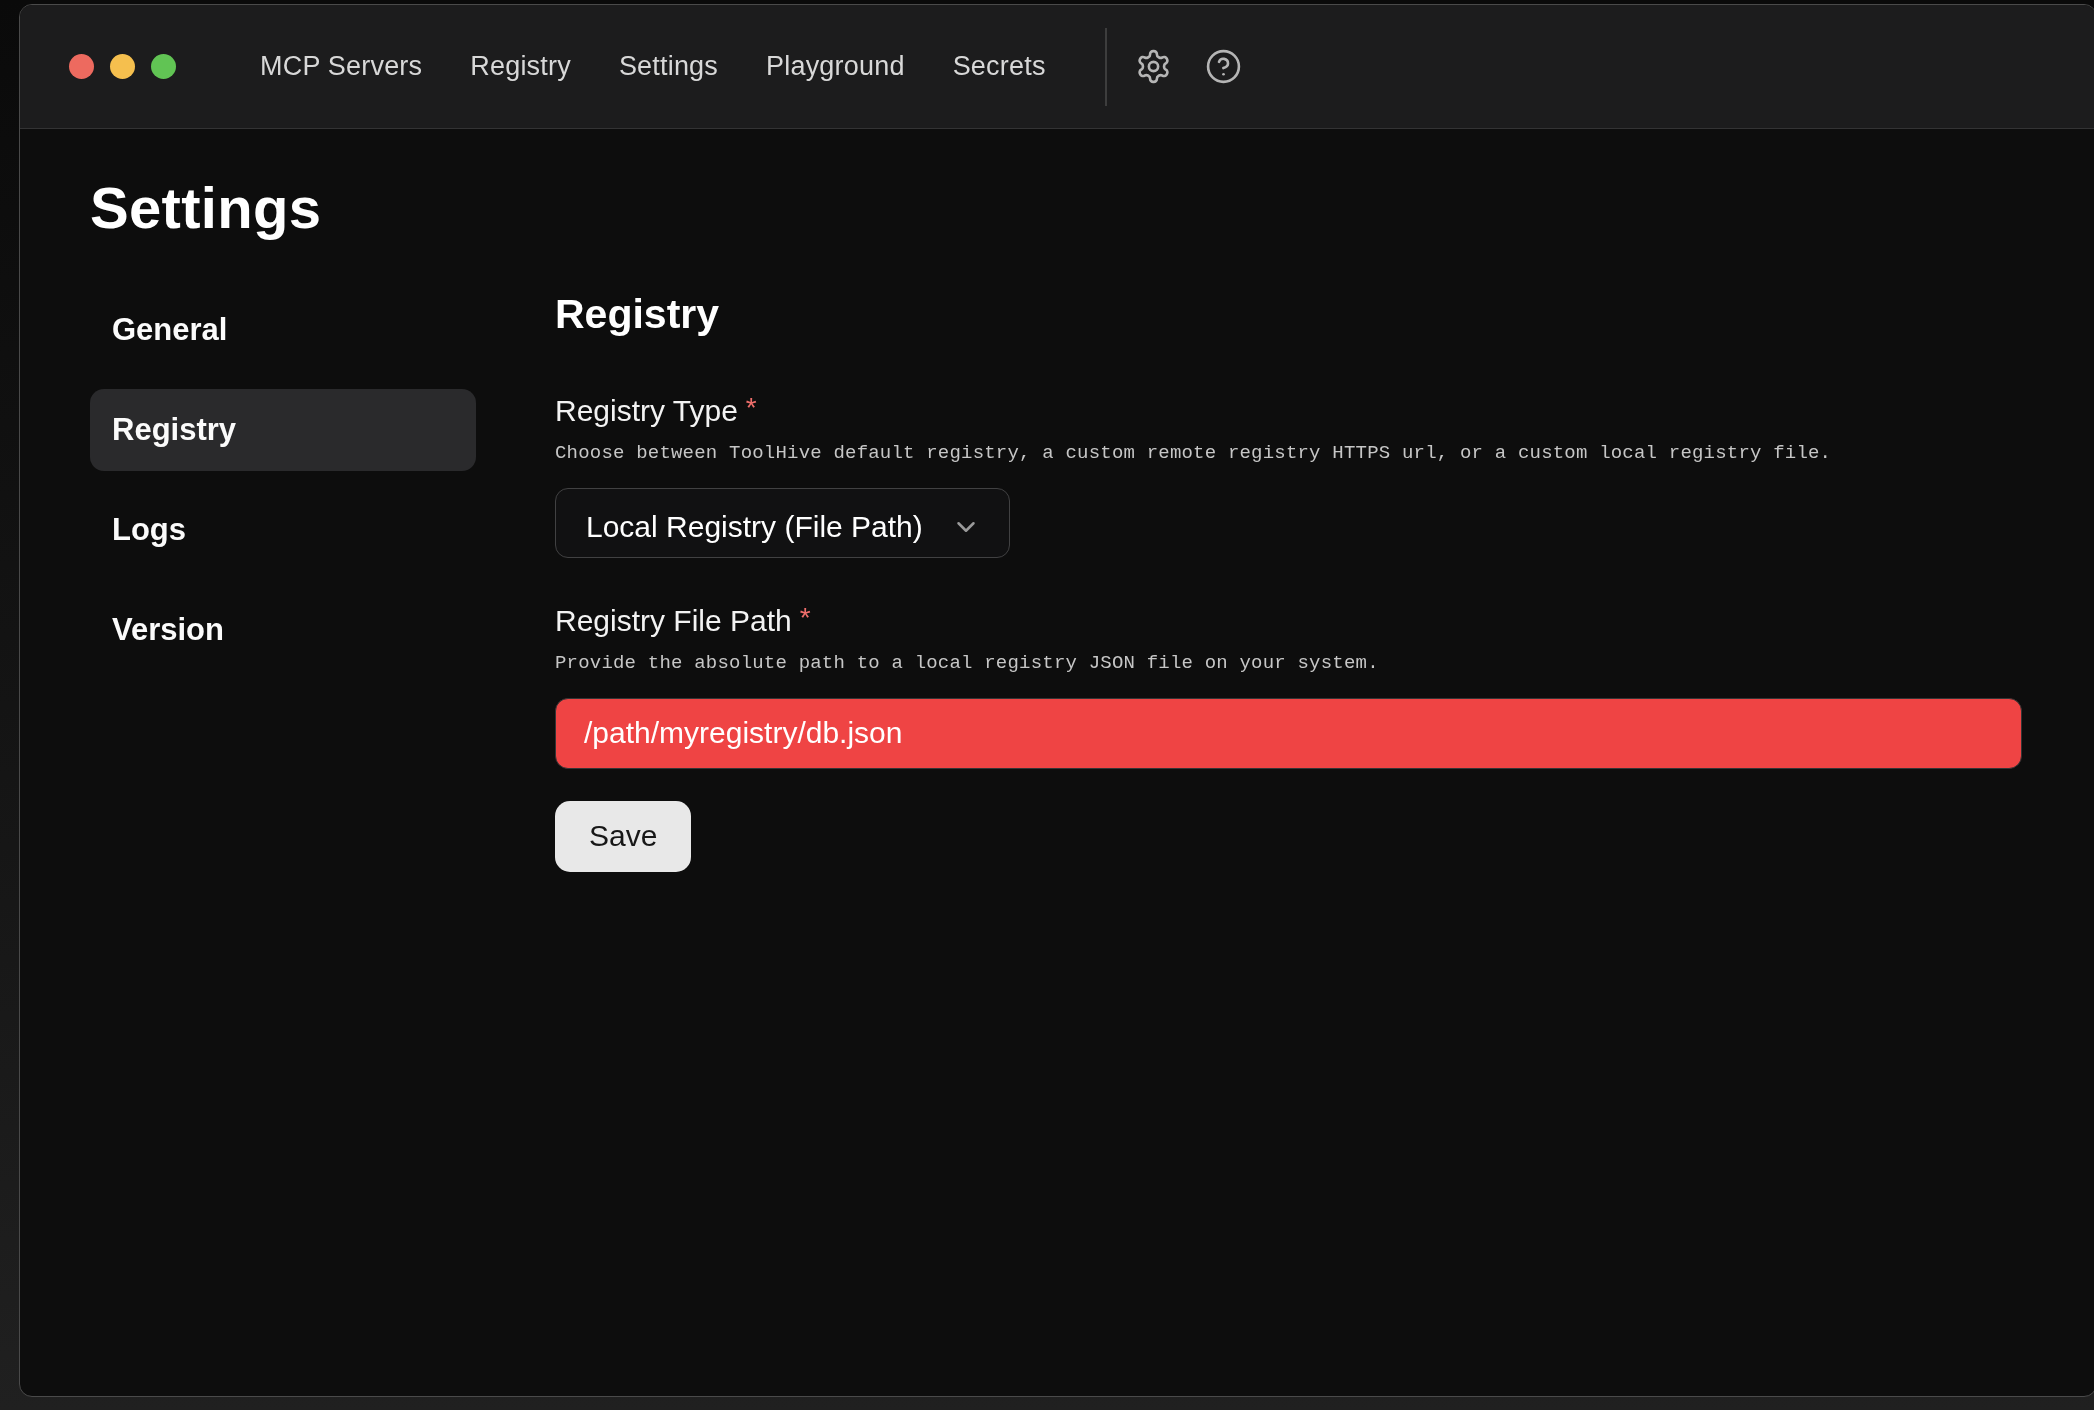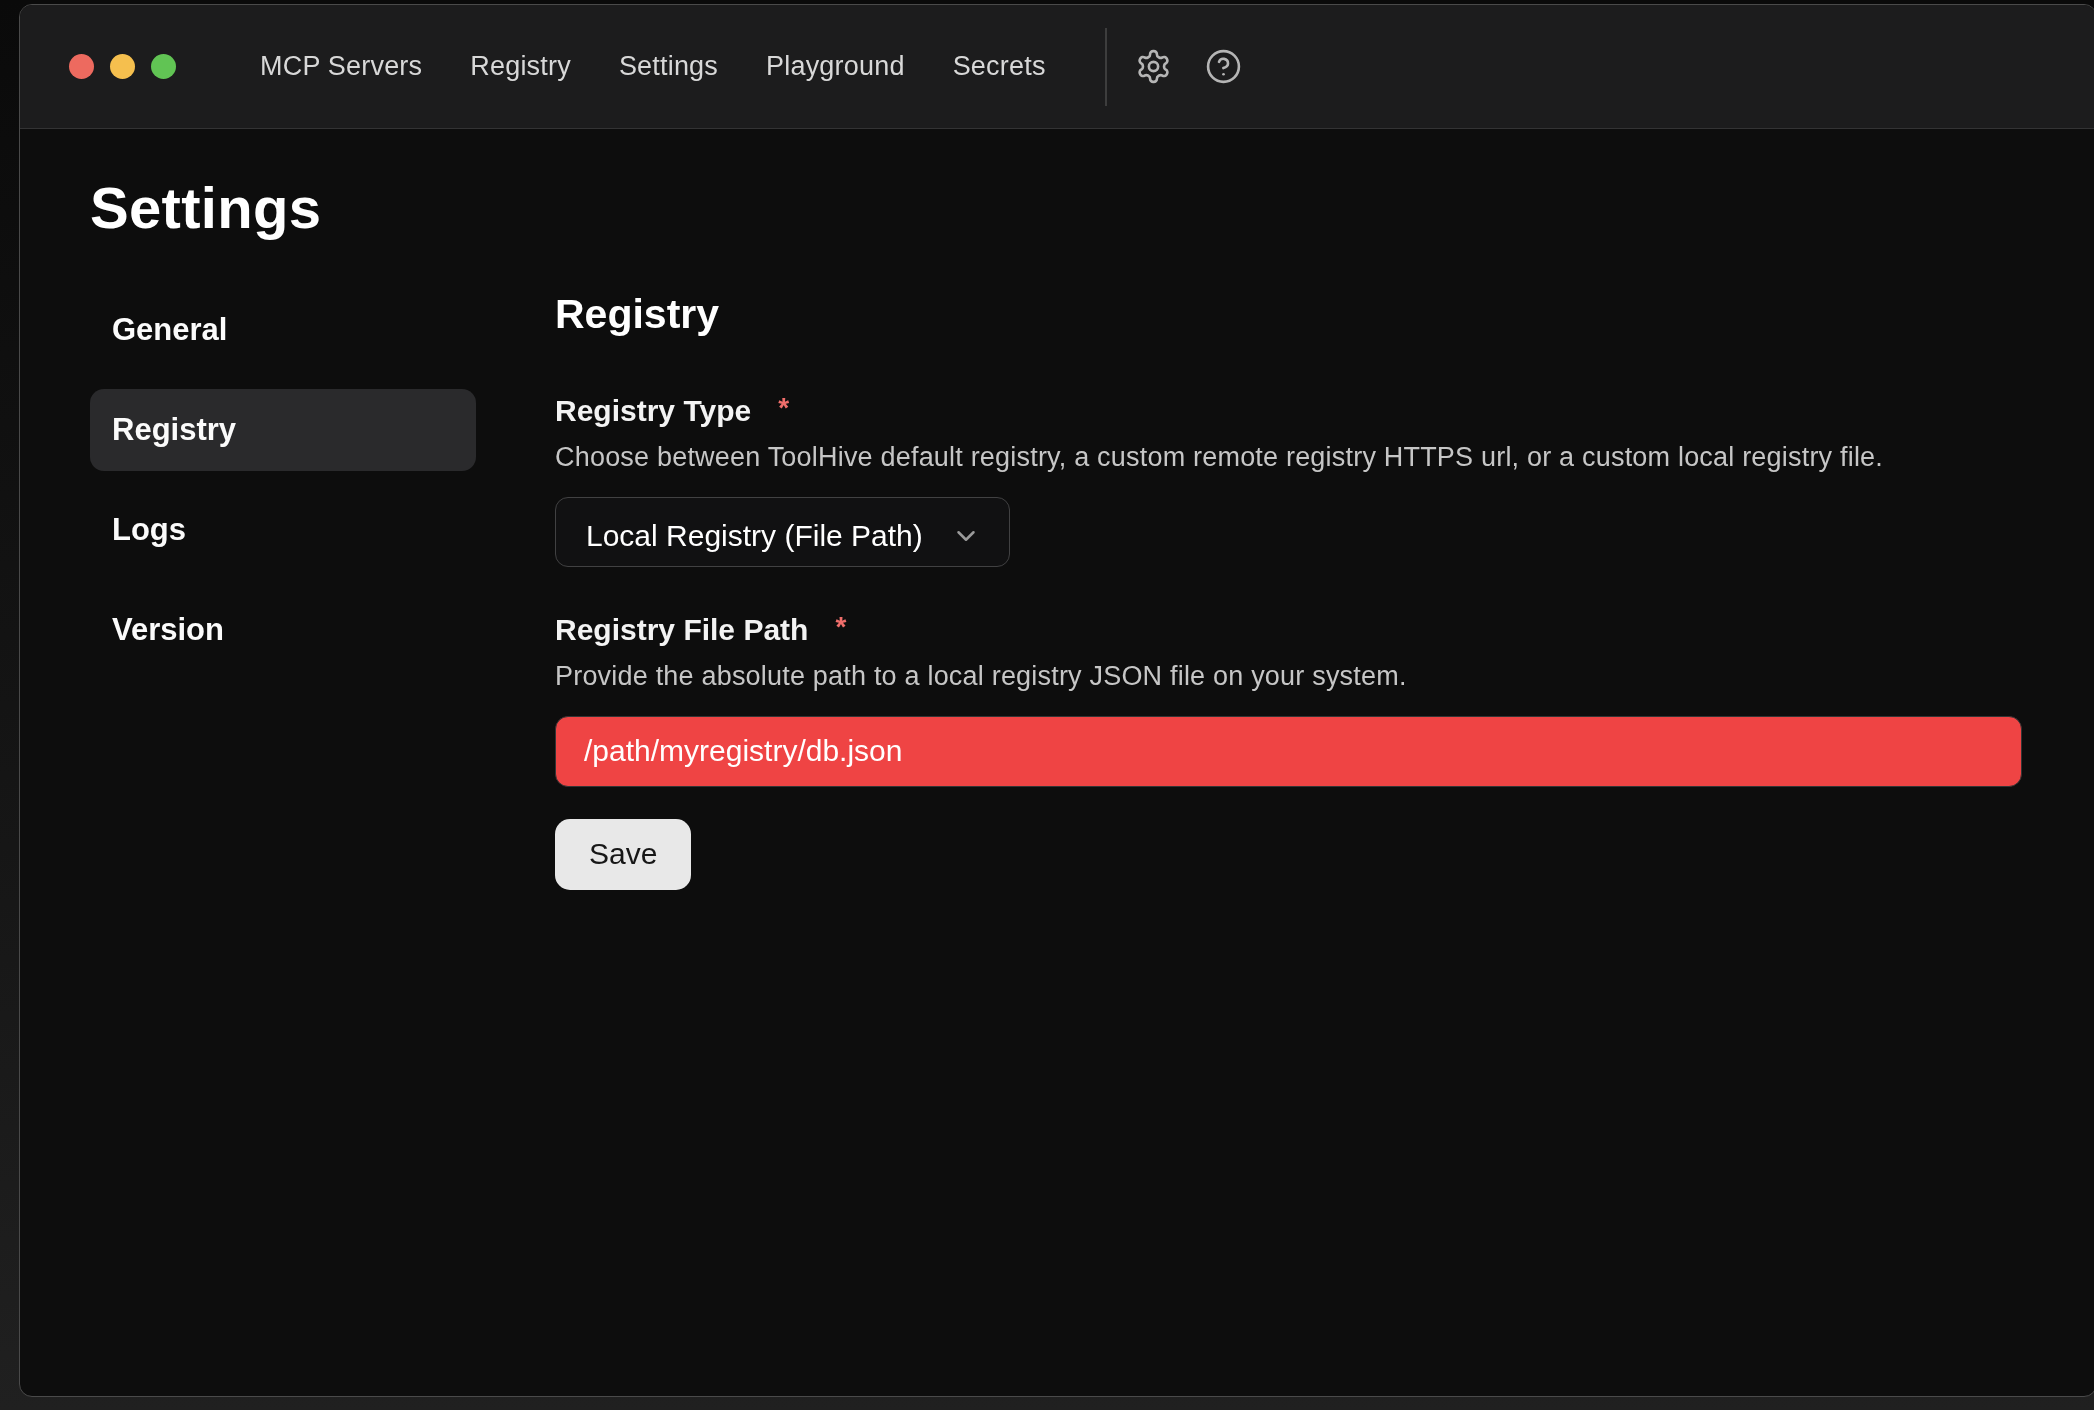--- a/index.html
+++ b/index.html
@@ -101,36 +101,37 @@
     font-size: 41px;
     font-weight: 700;
     line-height: 1.15;
     color: #ffffff;
   }
 
   .field-label-row {
     margin-top: 56px;
     display: flex;
     align-items: flex-start;
-    gap: 27px;
-    font-size: 30px;
-    font-weight: 700;
+    gap: 8px;
+    font-size: 30px;
+    font-weight: 400;
     color: #f3f3f3;
     line-height: 1.1;
     text-align: right;
   }
   .field-label-row.second { margin-top: 46px; }
   .required { color: #ef6e6b; font-size: 28px; position: relative; top: -1px; }
 
   .field-desc {
     margin-top: 15px;
-    font-size: 27px;
+    font-size: 19px;
     font-weight: 400;
     color: #c6c6c6;
     letter-spacing: 0.2px;
+    font-family: Liberation Mono, monospace;
   }
 
   .select-btn {
     margin-top: 24px;
     height: 70px;
     display: inline-flex;
     align-items: center;
     gap: 28px;
     padding: 8px 28px 0 30px;
     background: #111112;

